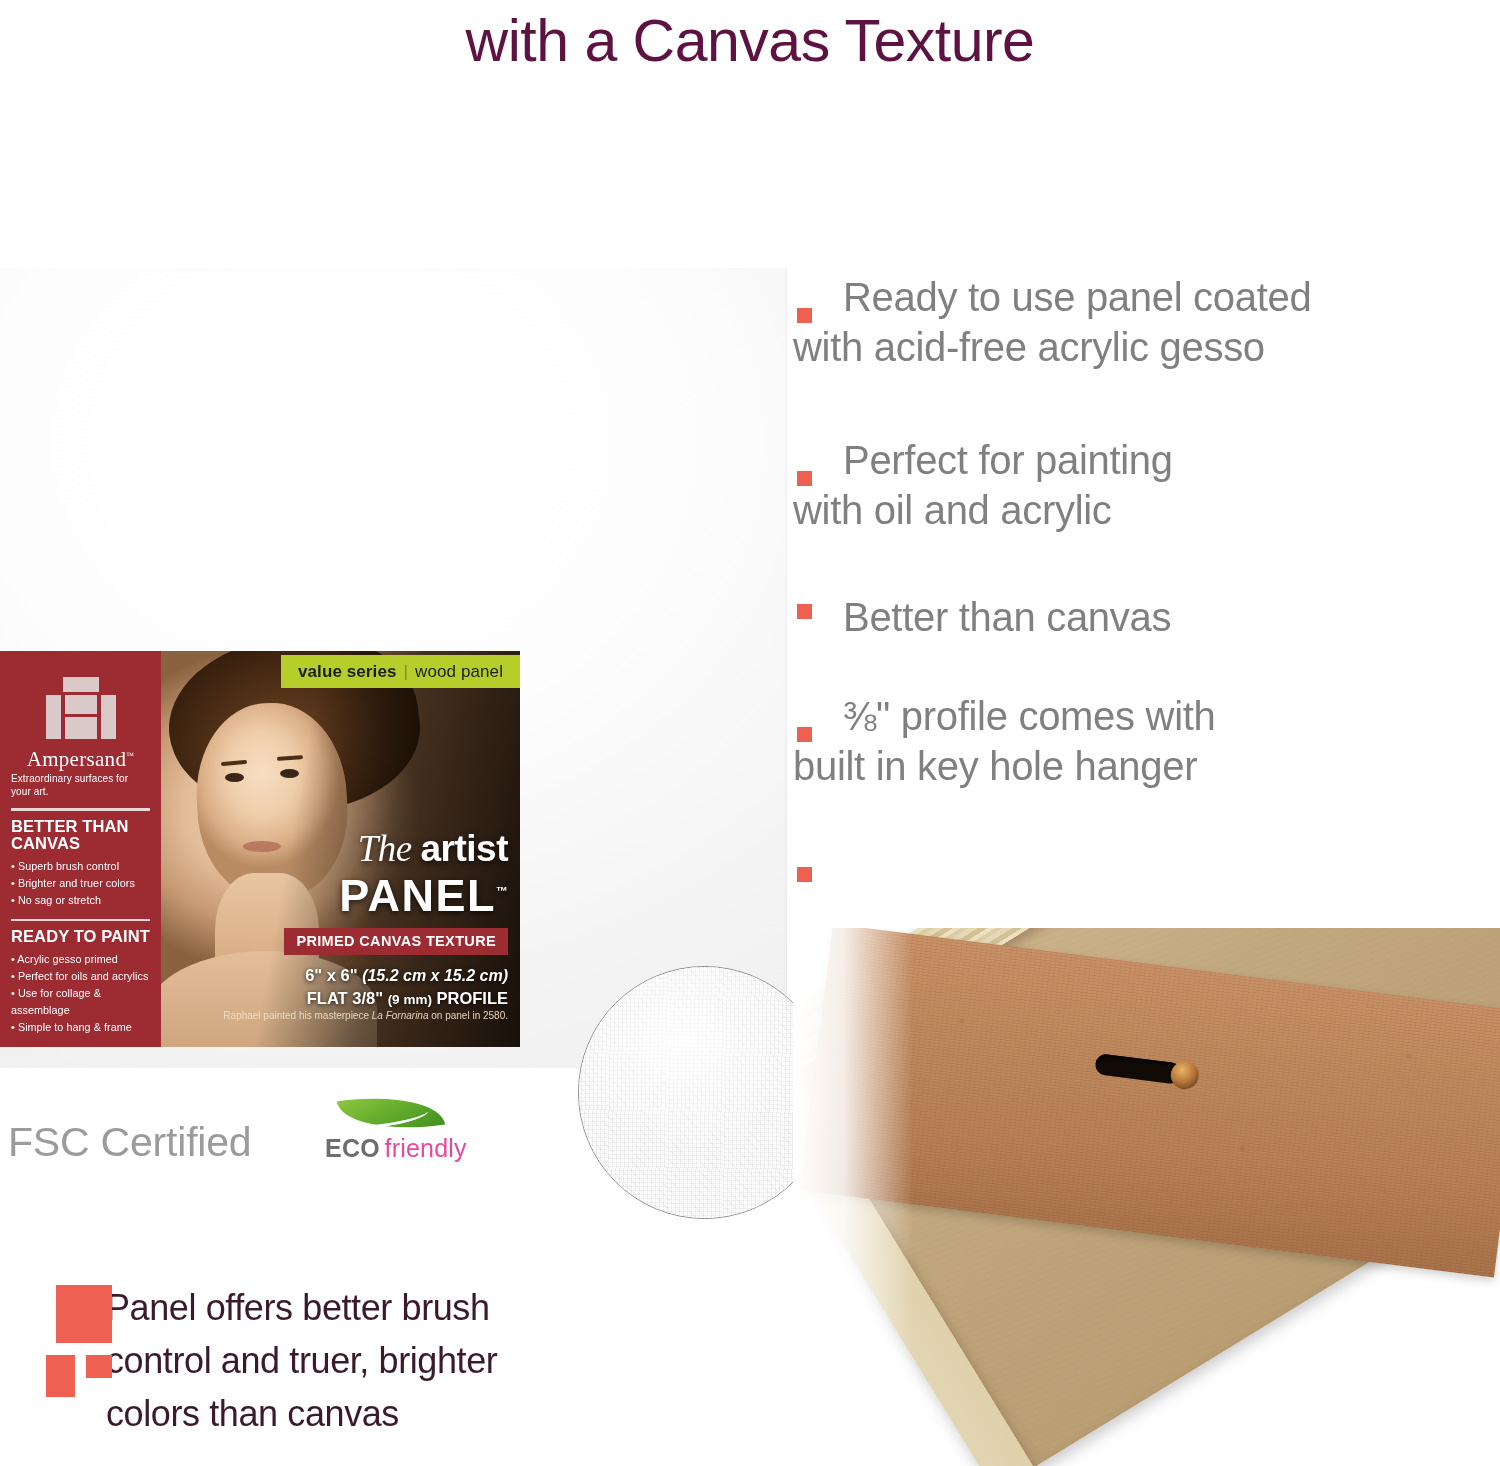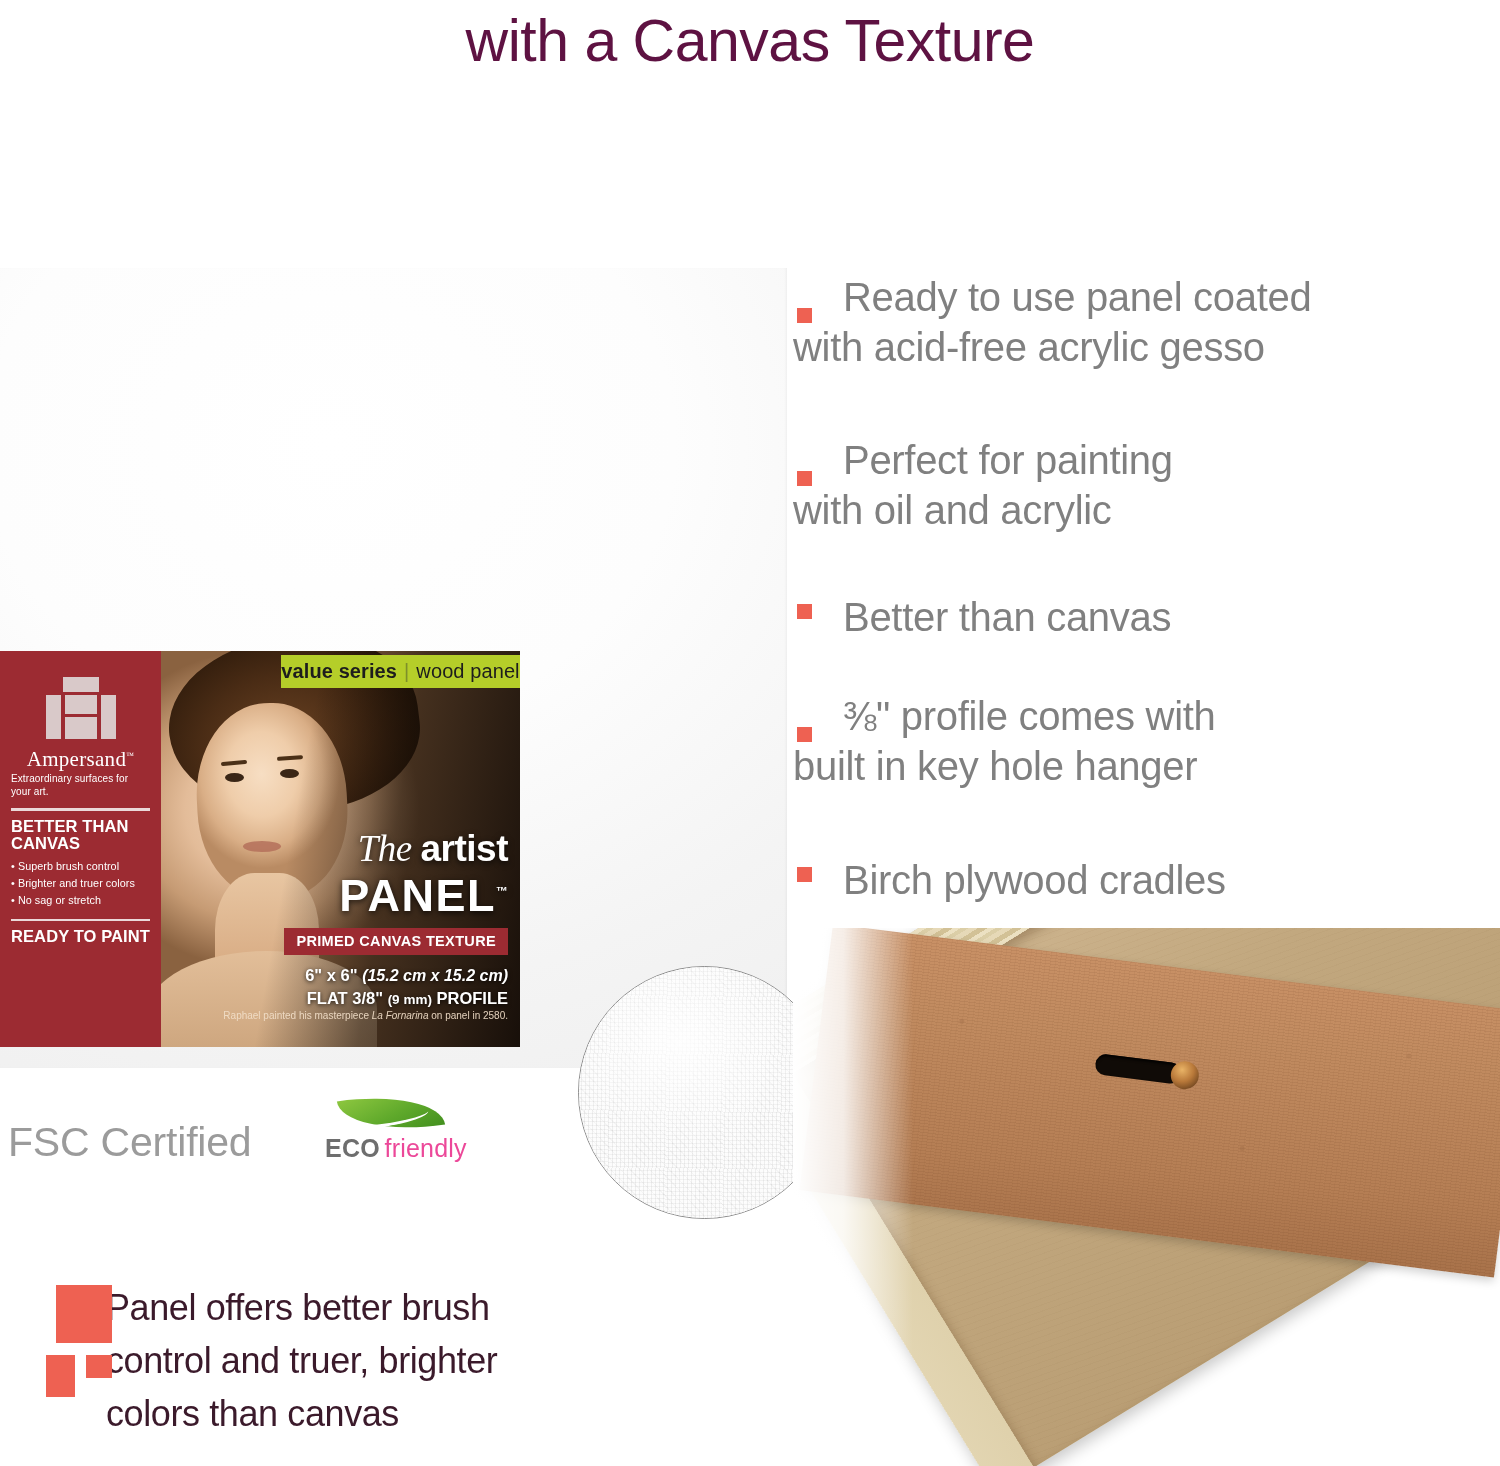--- a/index.html
+++ b/index.html
@@ -123,21 +123,21 @@
   }
   #pkg-photo .shade{
     position:absolute; inset:0;
     background:linear-gradient(100deg, rgba(0,0,0,0) 38%, rgba(12,7,3,.55) 62%, rgba(8,4,2,.88) 100%);
   }
 
   #pkg-band{
     position:absolute; left:120px; top:4px; width:239px; height:33px;
     background:#B5CE29;
     display:flex; align-items:center; justify-content:center;
-    color:#1d1d1d; font-size:20px; font-weight:700; letter-spacing:.1px;
+    color:#1d1d1d; font-size:17px; font-weight:700; letter-spacing:.1px;
   }
   #pkg-band .sep{ color:#7d8f2a; font-weight:400; margin:0 7px; }
   #pkg-band .light{ font-weight:400; }
 
   #pkg-title{
     position:absolute; right:12px; top:178px; width:230px; text-align:right; color:#fff;
     text-shadow:0 2px 6px rgba(0,0,0,.75);
   }
   #pkg-title .t1{
     font-family:"Liberation Serif", serif; font-style:italic;
@@ -344,20 +344,26 @@
     <div class="pkg-rule"></div>
     <div class="pkg-h">BETTER THAN CANVAS</div>
     <div class="pkg-list">
       <div class="pkg-li">• Superb brush control</div>
       <div class="pkg-li">• Brighter and truer colors</div>
       <div class="pkg-li">• No sag or stretch</div>
     </div>
 
     <div class="pkg-rule"></div>
     <div class="pkg-h">READY TO PAINT</div>
+    <div class="pkg-list">
+      <div class="pkg-li">• Acrylic gesso primed</div>
+      <div class="pkg-li">• Perfect for oils and acrylics</div>
+      <div class="pkg-li">• Use for collage &amp; assemblage</div>
+      <div class="pkg-li">• Simple to hang &amp; frame</div>
+    </div>
   </div>
 
   <div id="pkg-art">
     <div id="pkg-photo">
       <div class="hair"></div>
       <div class="face"></div>
       <div class="neck"></div>
       <div class="shoulder"></div>
       <div class="browL"></div>
         <div class="browR"></div>
@@ -409,21 +415,20 @@
     <span class="mark"></span>
     <span class="txt">Better than canvas</span>
   </div>
   <div class="bullet" id="b3">
     <span class="mark"></span>
     <span class="txt">⅜" profile comes with
 built in key hole hanger</span>
   </div>
   <div class="bullet" id="b4">
     <span class="mark"></span>
-    <span class="txt">Birch plywood cradles</span>
   </div>
 </div>
 
 <div id="fsc">FSC Certified</div>
 <div id="eco">
   <div class="leaf-wrap">
     <div class="leaf"></div>
     <div class="vein"></div>
   </div>
   <div class="lbl"><span class="eco-b">ECO</span> <span class="eco-l">friendly</span></div>

